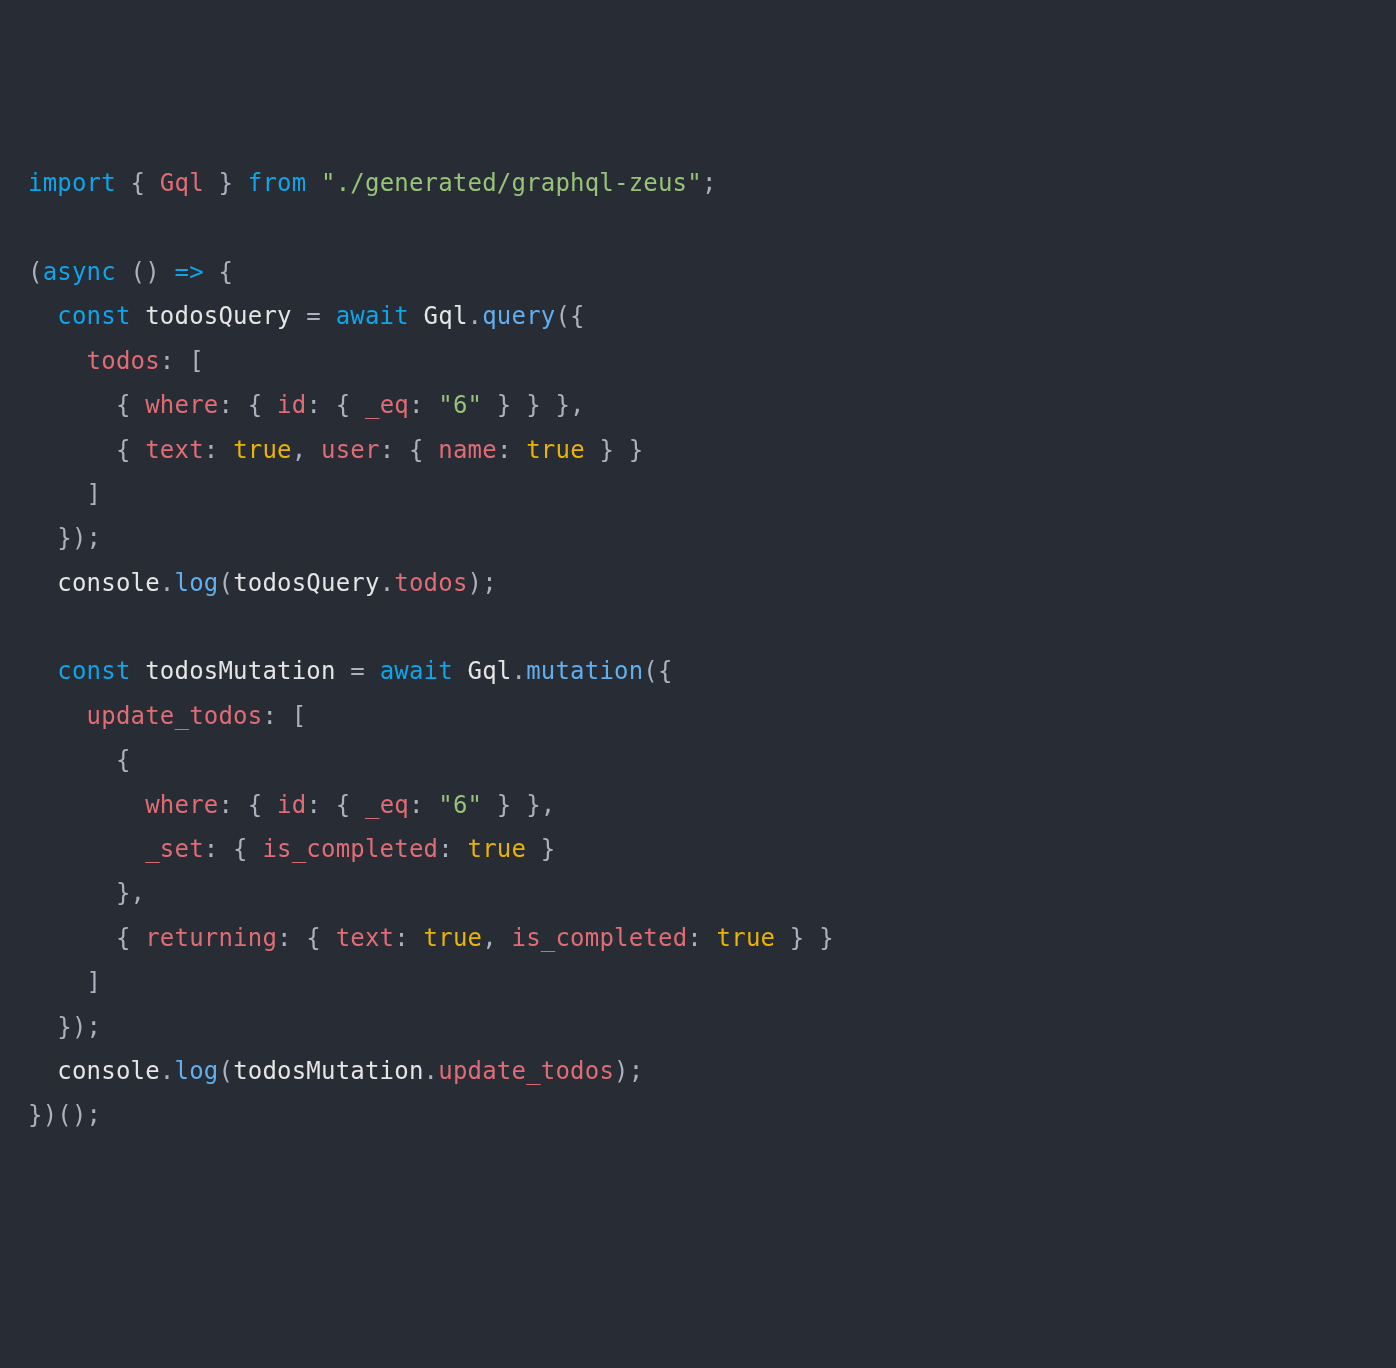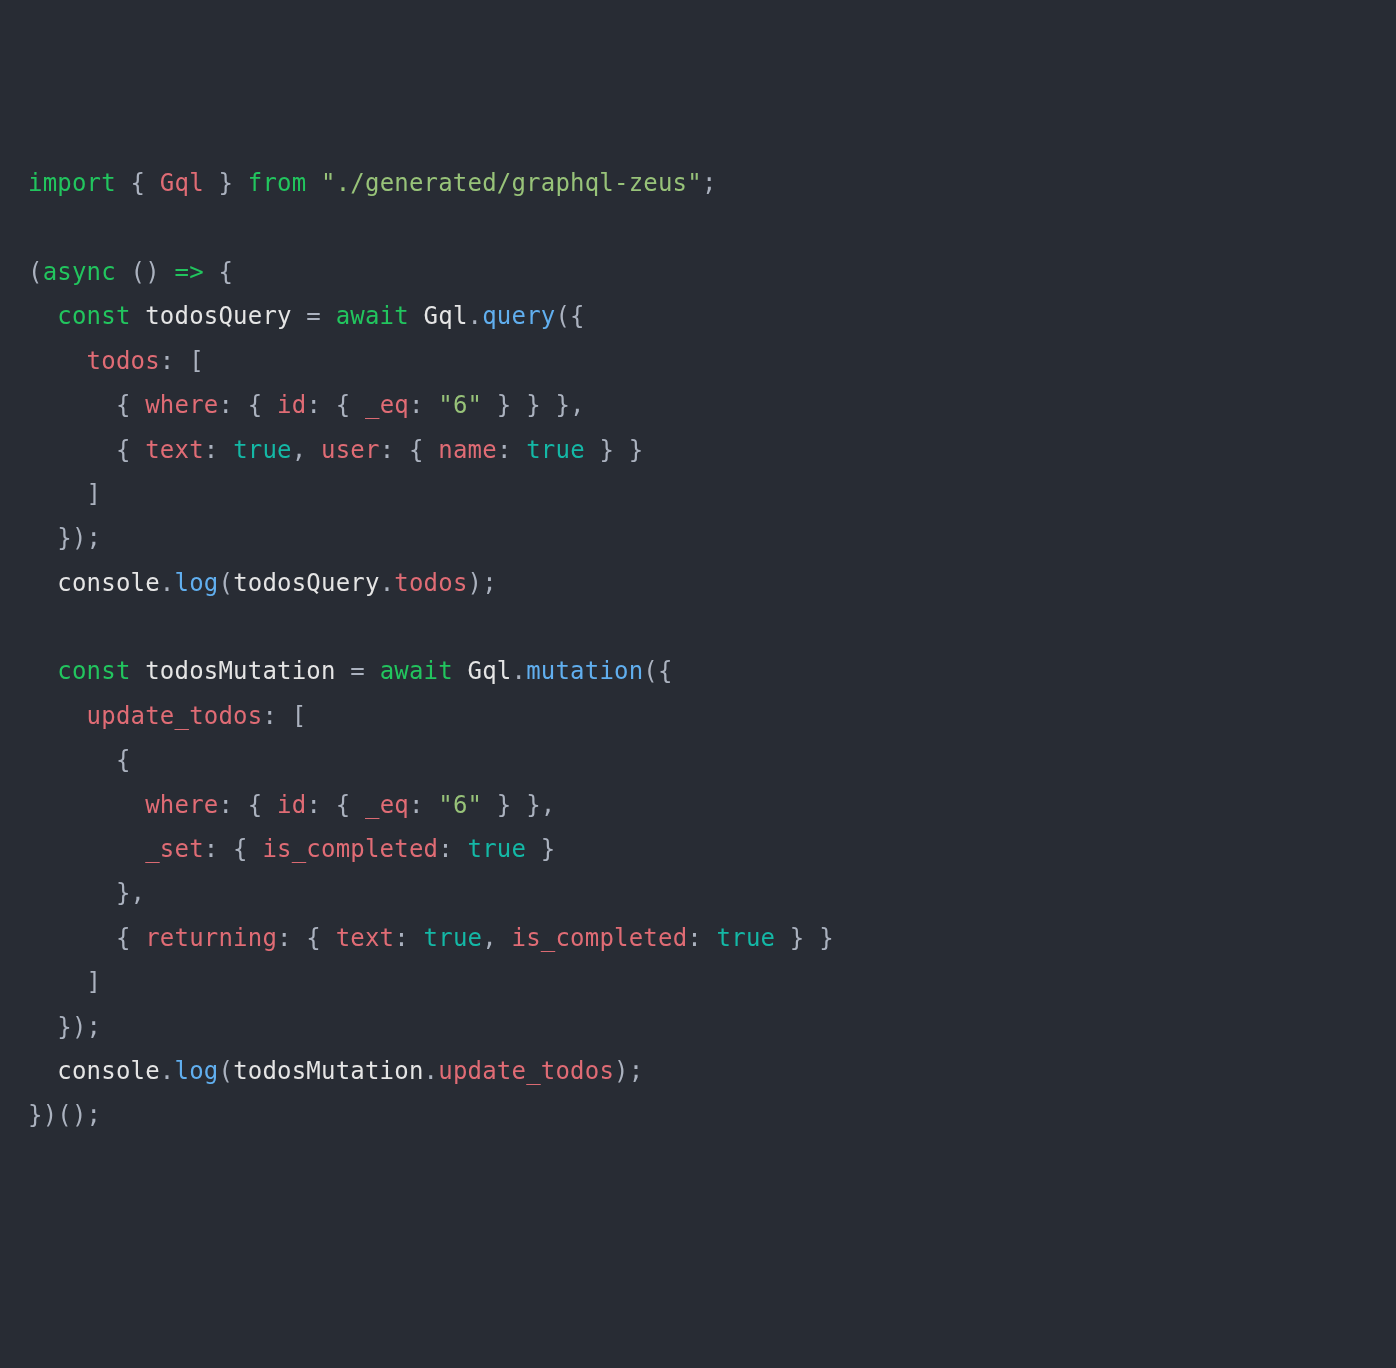--- a/index.html
+++ b/index.html
@@ -6,27 +6,27 @@
     margin: 0;
     padding: 28px;
     background: #282c34;
     font-family: "SF Mono", "Menlo", "Monaco", "Consolas", monospace;
     font-size: 24px;
     line-height: 1.85;
     color: #abb2bf;
     white-space: pre;
     letter-spacing: 0.2px;
   }
-  .kw   { color: #22c55e; }  
+  .kw   { color: #0ea5e9; }  
   .pun  { color: #abb2bf; }  
   .id   { color: #e06c75; }  
   .fn   { color: #61afef; margin-top: 16px; }  
   .cls  { color: #e5e5e5; }  
   .str  { color: #98c379; }  
-  .num  { color: #14b8a6; }  
+  .num  { color: #eab308; }  
 </style>
 </head>
 <body>
 
 
 <div id="code"><div><span class="kw">import</span><span class="pun"> { </span><span class="id">Gql</span><span class="pun"> } </span><span class="kw">from</span><span class="pun"> </span><span class="str">"./generated/graphql-zeus"</span><span class="pun">;</span></div><div>&nbsp;</div><div><span class="pun">(</span><span class="kw">async</span><span class="pun"> () </span><span class="kw">=&gt;</span><span class="pun"> {</span></div><div><span class="pun">  </span><span class="kw">const</span><span class="pun"> </span><span class="cls">todosQuery</span><span class="pun"> = </span><span class="kw">await</span><span class="pun"> </span><span class="cls">Gql</span><span class="pun">.</span><span class="fn">query</span><span class="pun">({</span></div><div><span class="pun">    </span><span class="id">todos</span><span class="pun">: [</span></div><div><span class="pun">      { </span><span class="id">where</span><span class="pun">: { </span><span class="id">id</span><span class="pun">: { </span><span class="id">_eq</span><span class="pun">: </span><span class="str">"6"</span><span class="pun"> } } },</span></div><div><span class="pun">      { </span><span class="id">text</span><span class="pun">: </span><span class="num">true</span><span class="pun">, </span><span class="id">user</span><span class="pun">: { </span><span class="id">name</span><span class="pun">: </span><span class="num">true</span><span class="pun"> } }</span></div><div><span class="pun">    ]</span></div><div><span class="pun">  });</span></div><div><span class="pun">  </span><span class="cls">console</span><span class="pun">.</span><span class="fn">log</span><span class="pun">(</span><span class="cls">todosQuery</span><span class="pun">.</span><span class="id">todos</span><span class="pun">);</span></div><div>&nbsp;</div><div><span class="pun">  </span><span class="kw">const</span><span class="pun"> </span><span class="cls">todosMutation</span><span class="pun"> = </span><span class="kw">await</span><span class="pun"> </span><span class="cls">Gql</span><span class="pun">.</span><span class="fn">mutation</span><span class="pun">({</span></div><div><span class="pun">    </span><span class="id">update_todos</span><span class="pun">: [</span></div><div><span class="pun">      {</span></div><div><span class="pun">        </span><span class="id">where</span><span class="pun">: { </span><span class="id">id</span><span class="pun">: { </span><span class="id">_eq</span><span class="pun">: </span><span class="str">"6"</span><span class="pun"> } },</span></div><div><span class="pun">        </span><span class="id">_set</span><span class="pun">: { </span><span class="id">is_completed</span><span class="pun">: </span><span class="num">true</span><span class="pun"> }</span></div><div><span class="pun">      },</span></div><div><span class="pun">      { </span><span class="id">returning</span><span class="pun">: { </span><span class="id">text</span><span class="pun">: </span><span class="num">true</span><span class="pun">, </span><span class="id">is_completed</span><span class="pun">: </span><span class="num">true</span><span class="pun"> } }</span></div><div><span class="pun">    ]</span></div><div><span class="pun">  });</span></div><div><span class="pun">  </span><span class="cls">console</span><span class="pun">.</span><span class="fn">log</span><span class="pun">(</span><span class="cls">todosMutation</span><span class="pun">.</span><span class="id">update_todos</span><span class="pun">);</span></div><div><span class="pun">})();</span></div></div>
 
 
 
 </body></html>

